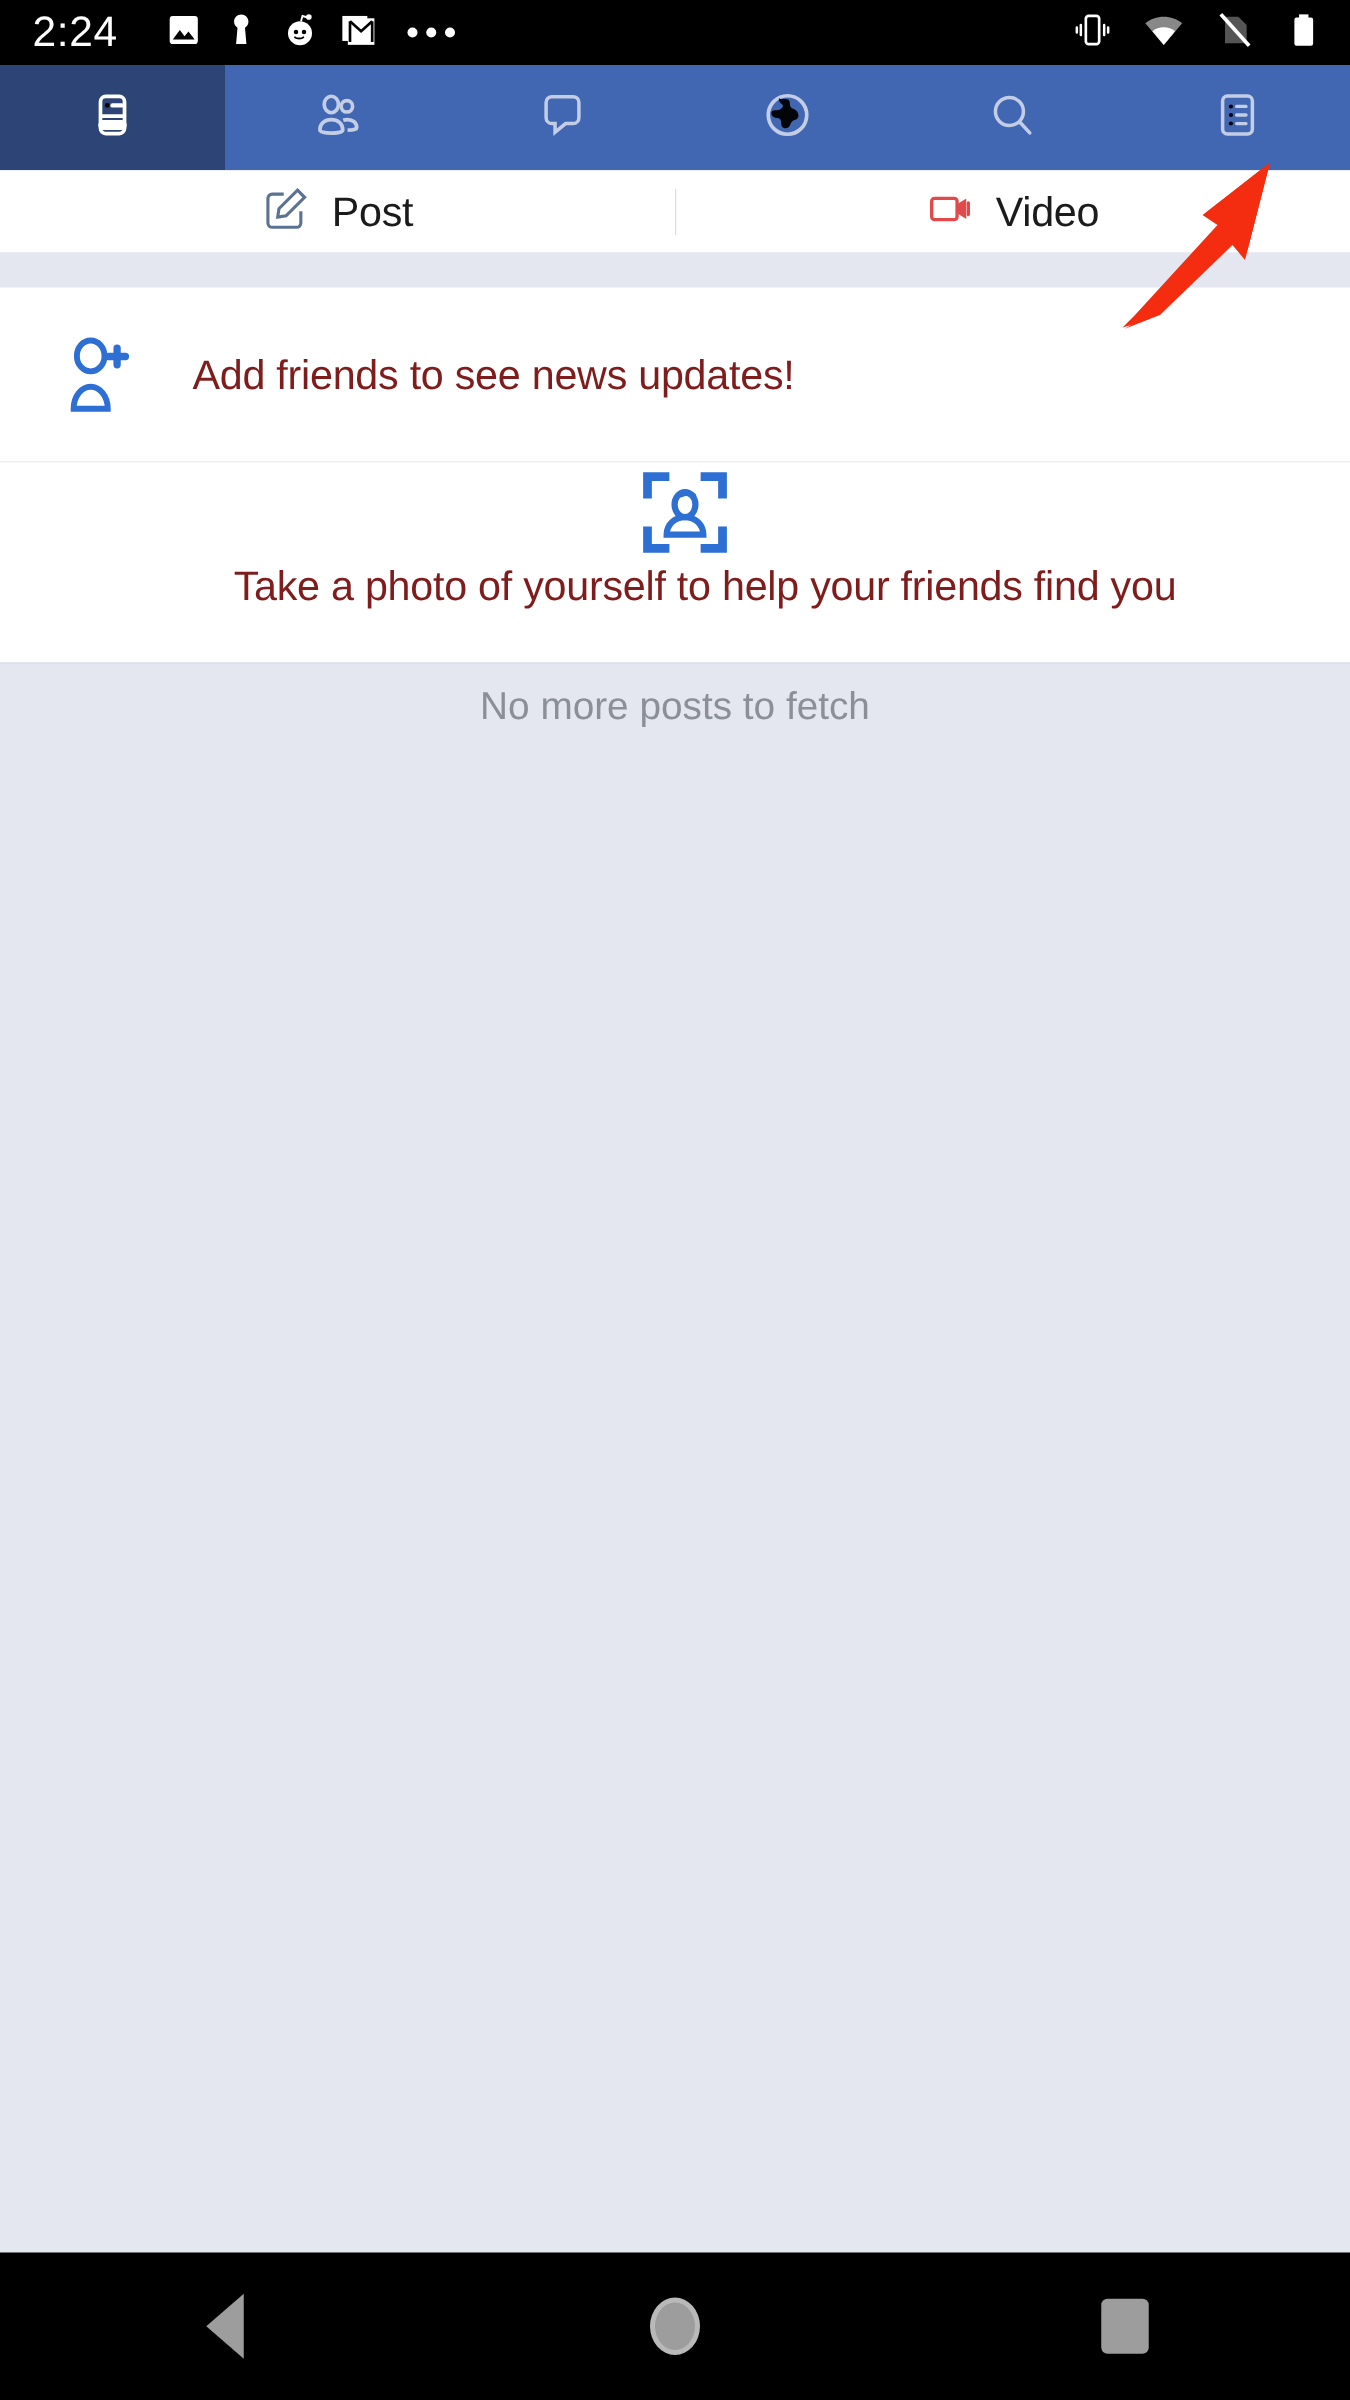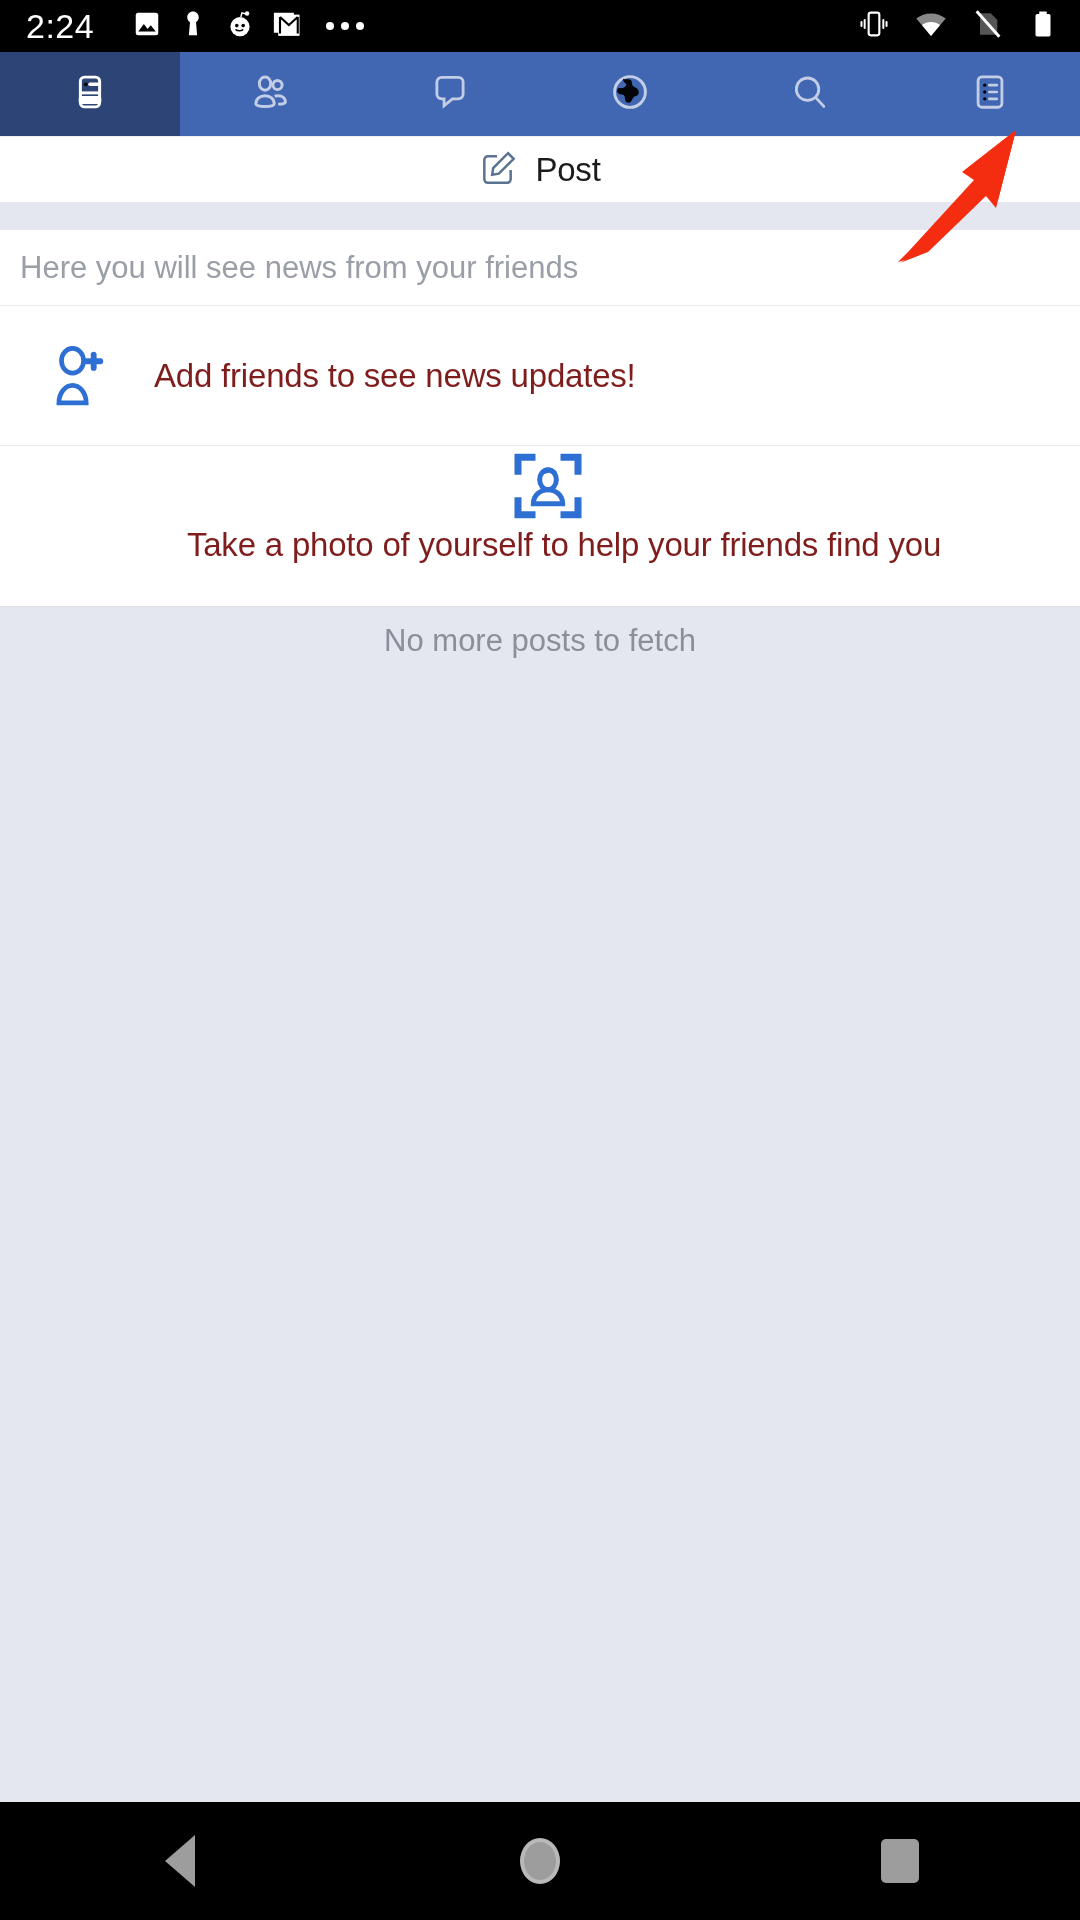--- a/index.html
+++ b/index.html
@@ -363,26 +363,35 @@
     <div class="action">
       <span>
         <svg width="40" height="40" viewBox="0 0 24 24" fill="none" stroke="#5b7392" stroke-width="1.5">
           <path d="M19 13.2v5.6c0 1.2-.9 2.1-2.1 2.1H5.3c-1.2 0-2.1-.9-2.1-2.1V7.1C3.2 5.9 4.1 5 5.3 5h5.5"></path>
           <path d="M17.4 3.1l3.4 3.4-8.9 8.9-4 .6.6-4z"></path>
         </svg>
       </span>
       <span class="lbl">Post</span>
     </div>
 
+    <div class="action">
+      <span>
+        <svg width="40" height="40" viewBox="0 0 24 24" fill="none" stroke="#e04a4a" stroke-width="1.6">
+          <rect x="2.6" y="7" width="12.2" height="10.2" rx="1.4"></rect>
+          <path d="M15.4 10.4l3-1.9v7l-3-1.9z" fill="#e04a4a"></path>
+          <path d="M20.2 9.2v5.6" stroke-linecap="round"></path>
+        </svg>
+      </span>
+      <span class="lbl">Video</span>
+    </div>
 
   </div>
 
   <div class="band"></div>
 
-  <div class="feed-head">Here you will see news from your friends</div>
 
   <div class="suggest one">
     <div class="ic">
       <svg width="78" height="78" viewBox="0 0 24 24" fill="none" stroke="#2e6fd4" stroke-width="1.45">
         <ellipse cx="9.4" cy="7.3" rx="3.4" ry="3.8"></ellipse>
         <path d="M5.2 20.3c0-3 1.9-5.4 4.2-5.4s4.2 2.4 4.2 5.4z"></path>
         <path d="M15.9 5.4v4.1M13.85 7.45h4.1" stroke-linecap="round" stroke-width="1.8"></path>
       </svg>
     </div>
     <div class="txt">Add friends to see news updates!</div>

